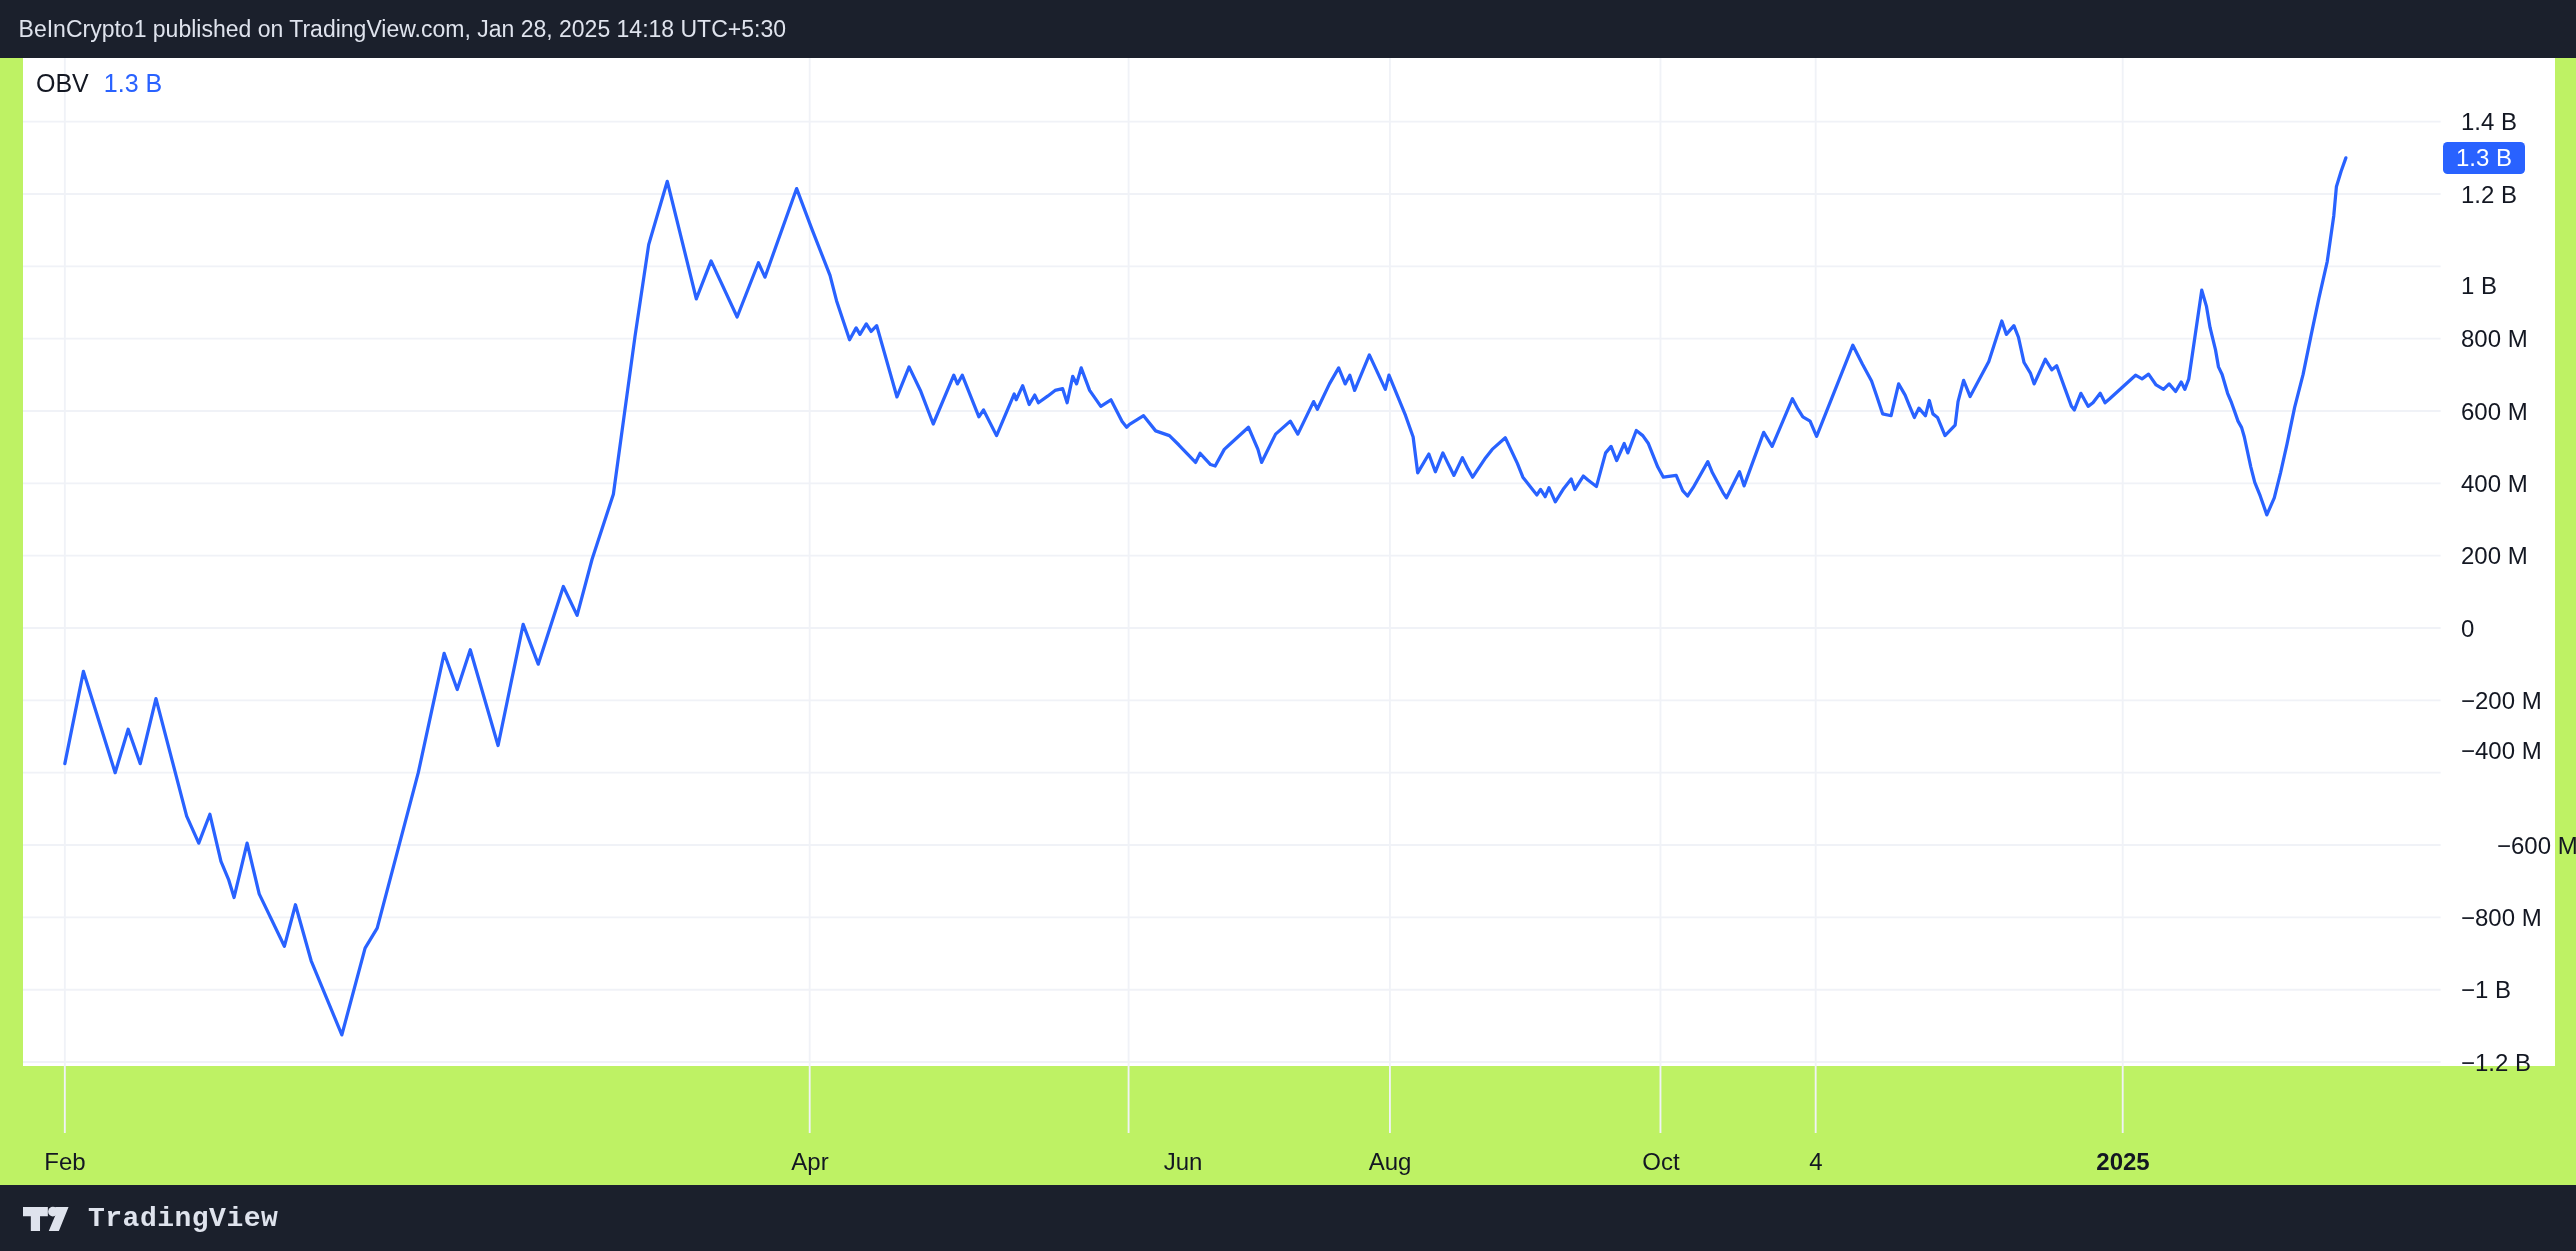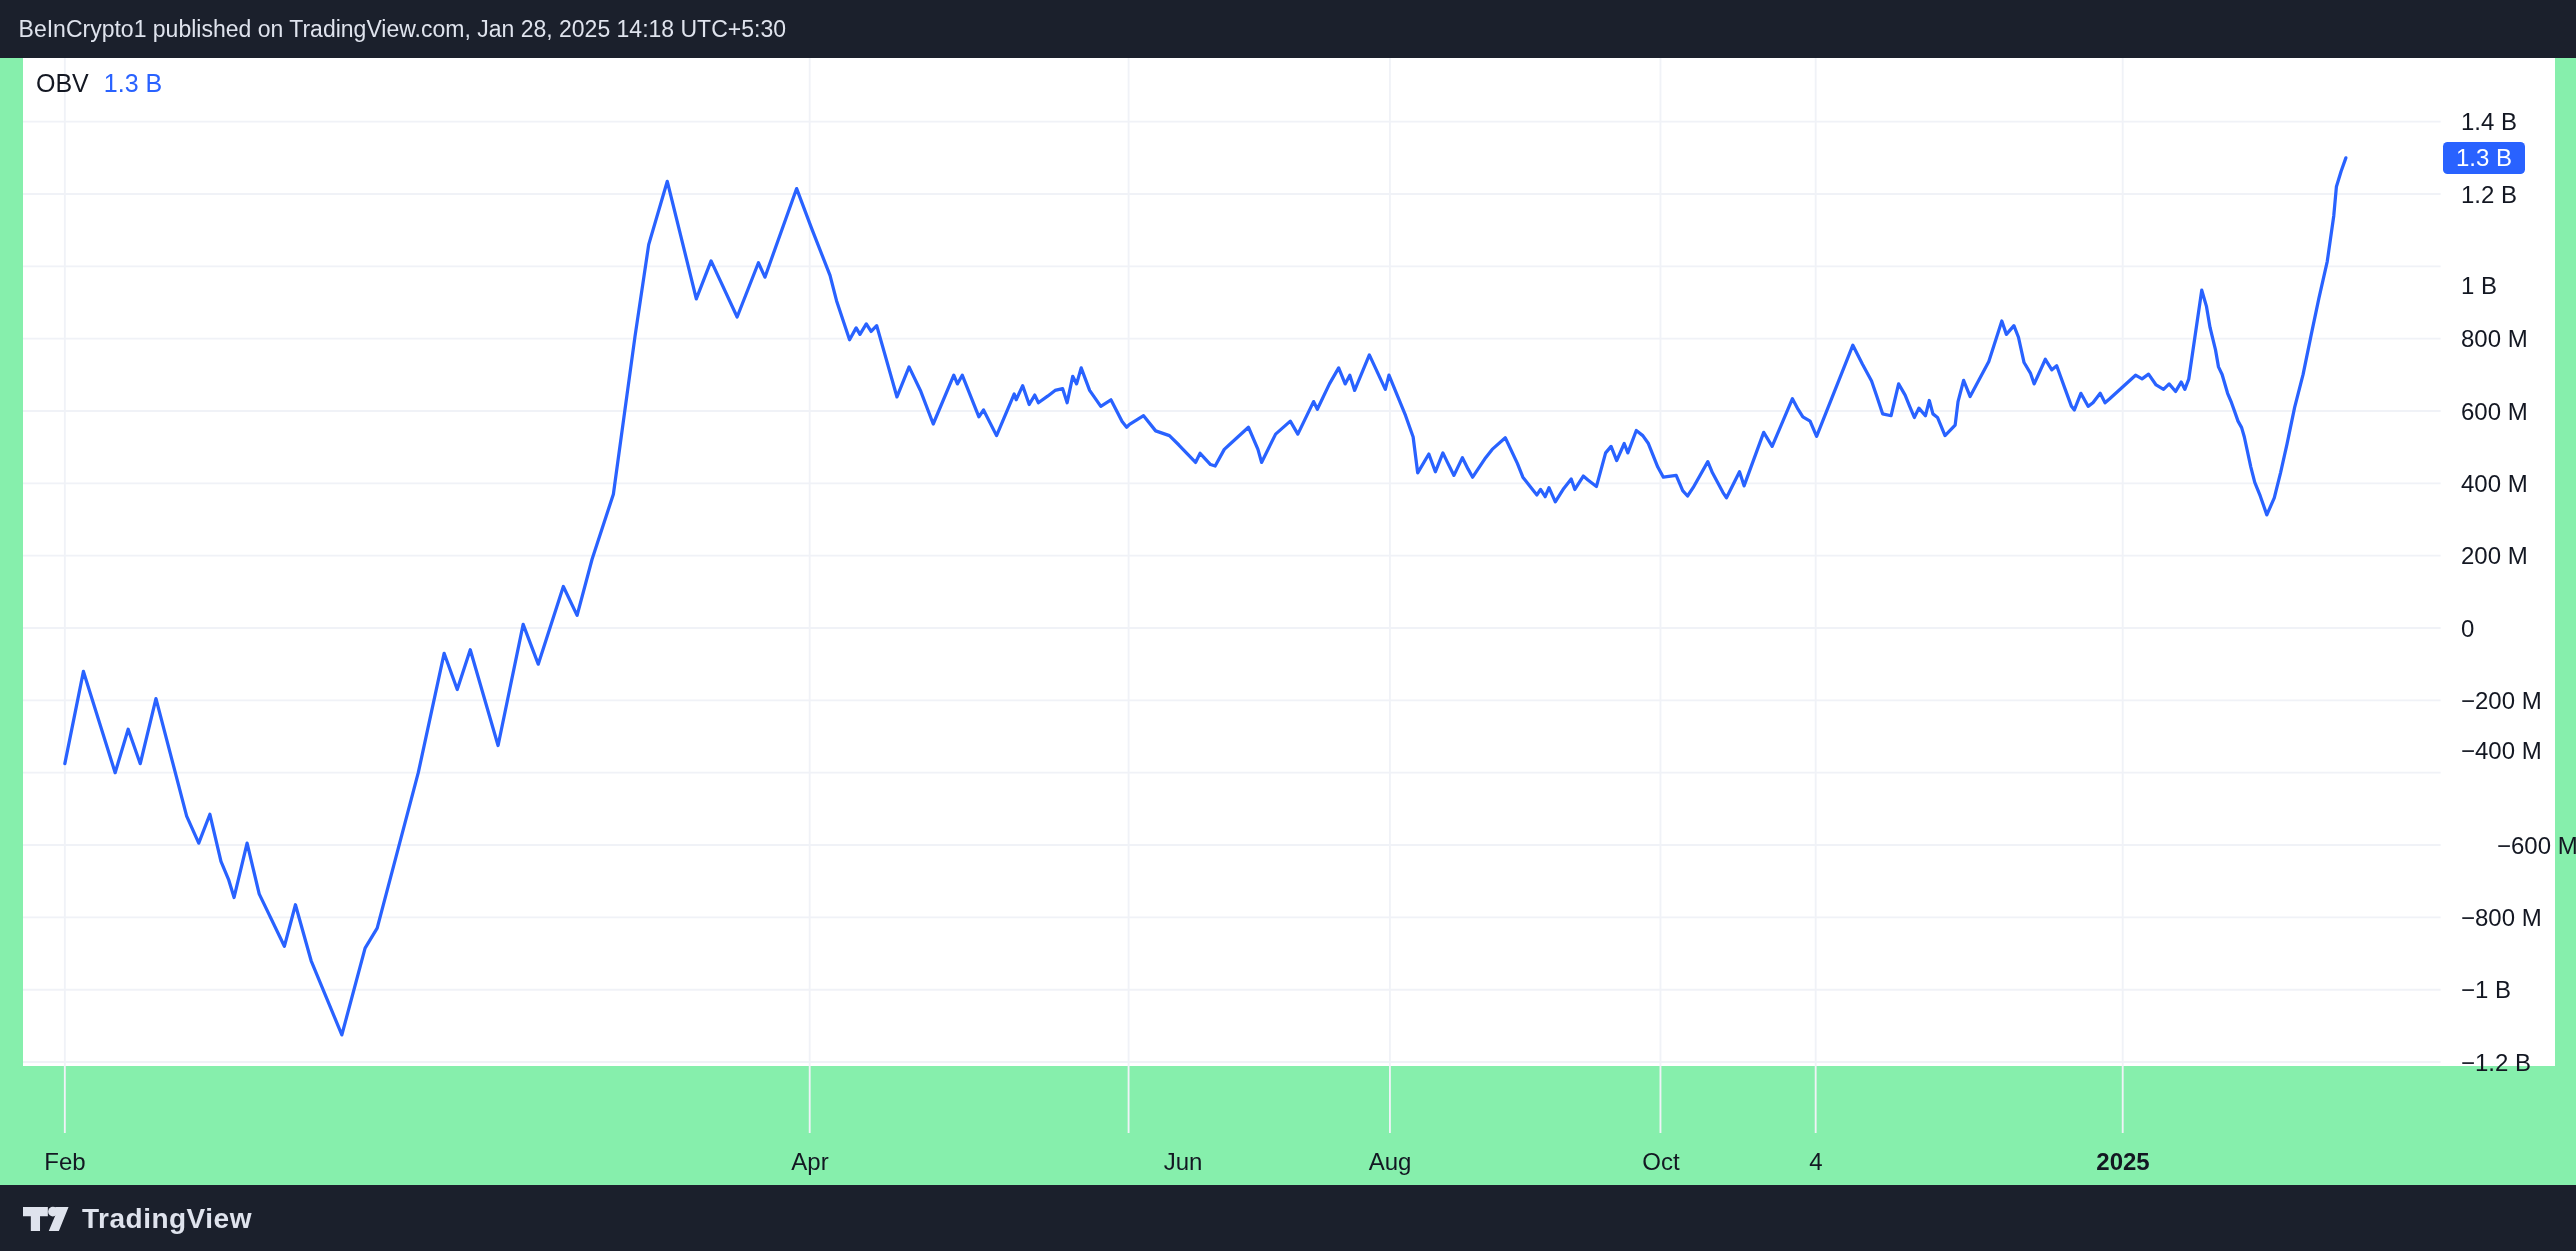--- a/index.html
+++ b/index.html
@@ -1,18 +1,18 @@
 <!DOCTYPE html>
 <html style="font-size:15px"><head>
 <meta charset="utf-8">
 <style>
   html,body{margin:0;padding:0;background:#10141d;}
   .frame{
     position:relative;width:2576px;height:1252px;
-    background:#86efac;overflow:hidden;
+    background:#bef264;overflow:hidden;
     font-family:"Liberation Sans","DejaVu Sans",sans-serif;
     -webkit-font-smoothing:antialiased;
   }
   .topbar{
     position:absolute;top:0;left:0;width:100%;height:58px;
     background:#1b202c;color:#dfe3ed;font-size:23px;line-height:58px;
     padding-left:18.6px;box-sizing:border-box;white-space:nowrap;font-weight:500;
   }
   .panel{
     position:absolute;left:23px;top:58px;width:2532px;height:1008px;
@@ -35,21 +35,21 @@
     white-space:nowrap;z-index:2;
   }
   .xlab.bold{font-weight:700;}
   .badge{
     position:absolute;left:2420px;width:82px;height:32px;border-radius:4.6px;
     color:#ffffff;font-size:24px;line-height:32px;text-align:center;z-index:4;
     white-space:nowrap;
   }
   .footer{
     position:absolute;left:0;bottom:0;width:100%;height:67px;background:#1b202c;
-    display:flex;align-items:center;padding-left:23px;box-sizing:border-box;gap:13px;
+    display:flex;align-items:center;padding-left:23px;box-sizing:border-box;gap:19px;font-family:Liberation Mono, monospace;
   }
   .brand-text{color:#dfe3ed;font-size:28px;font-weight:600;letter-spacing:0.5px;}
 </style>
 </head>
 <body>
 
 <div class="frame">
 
   <div class="topbar">
     <span>BeInCrypto1 published on TradingView.com, Jan 28, 2025 14:18 UTC+5:30</span>

